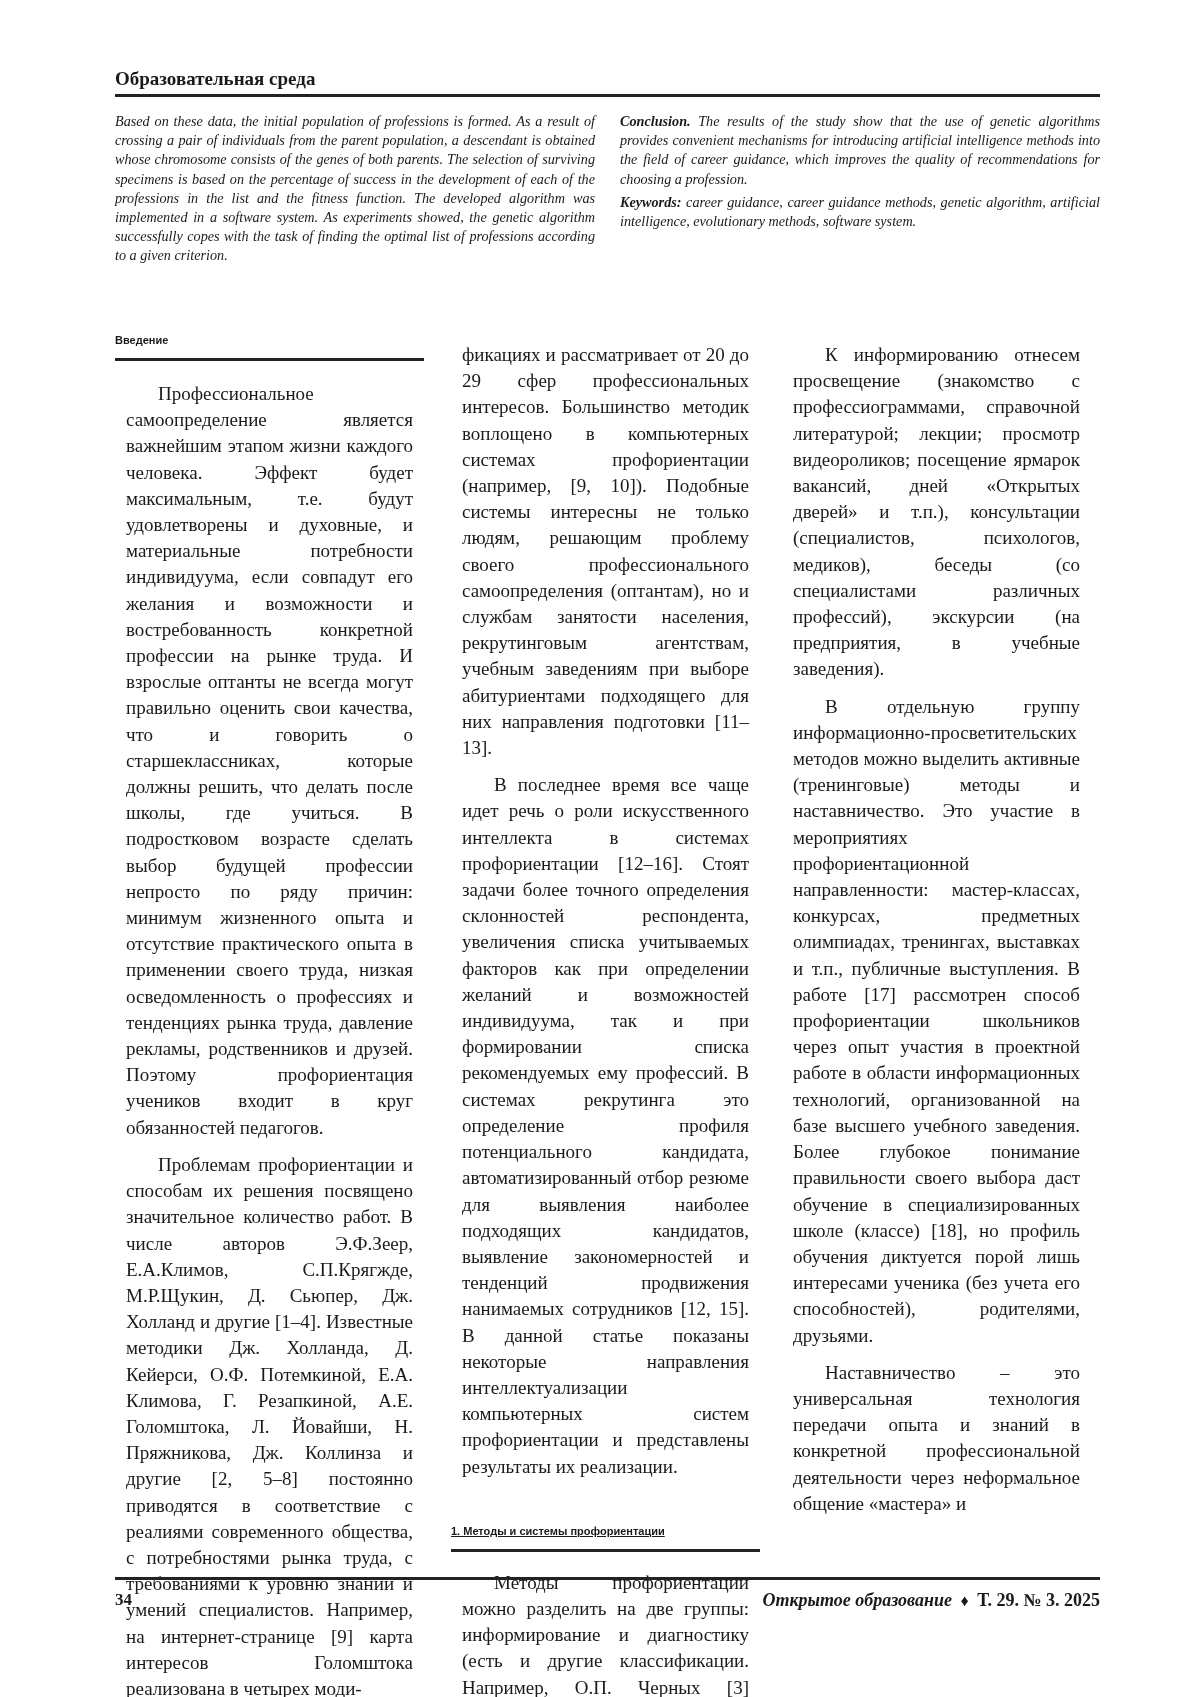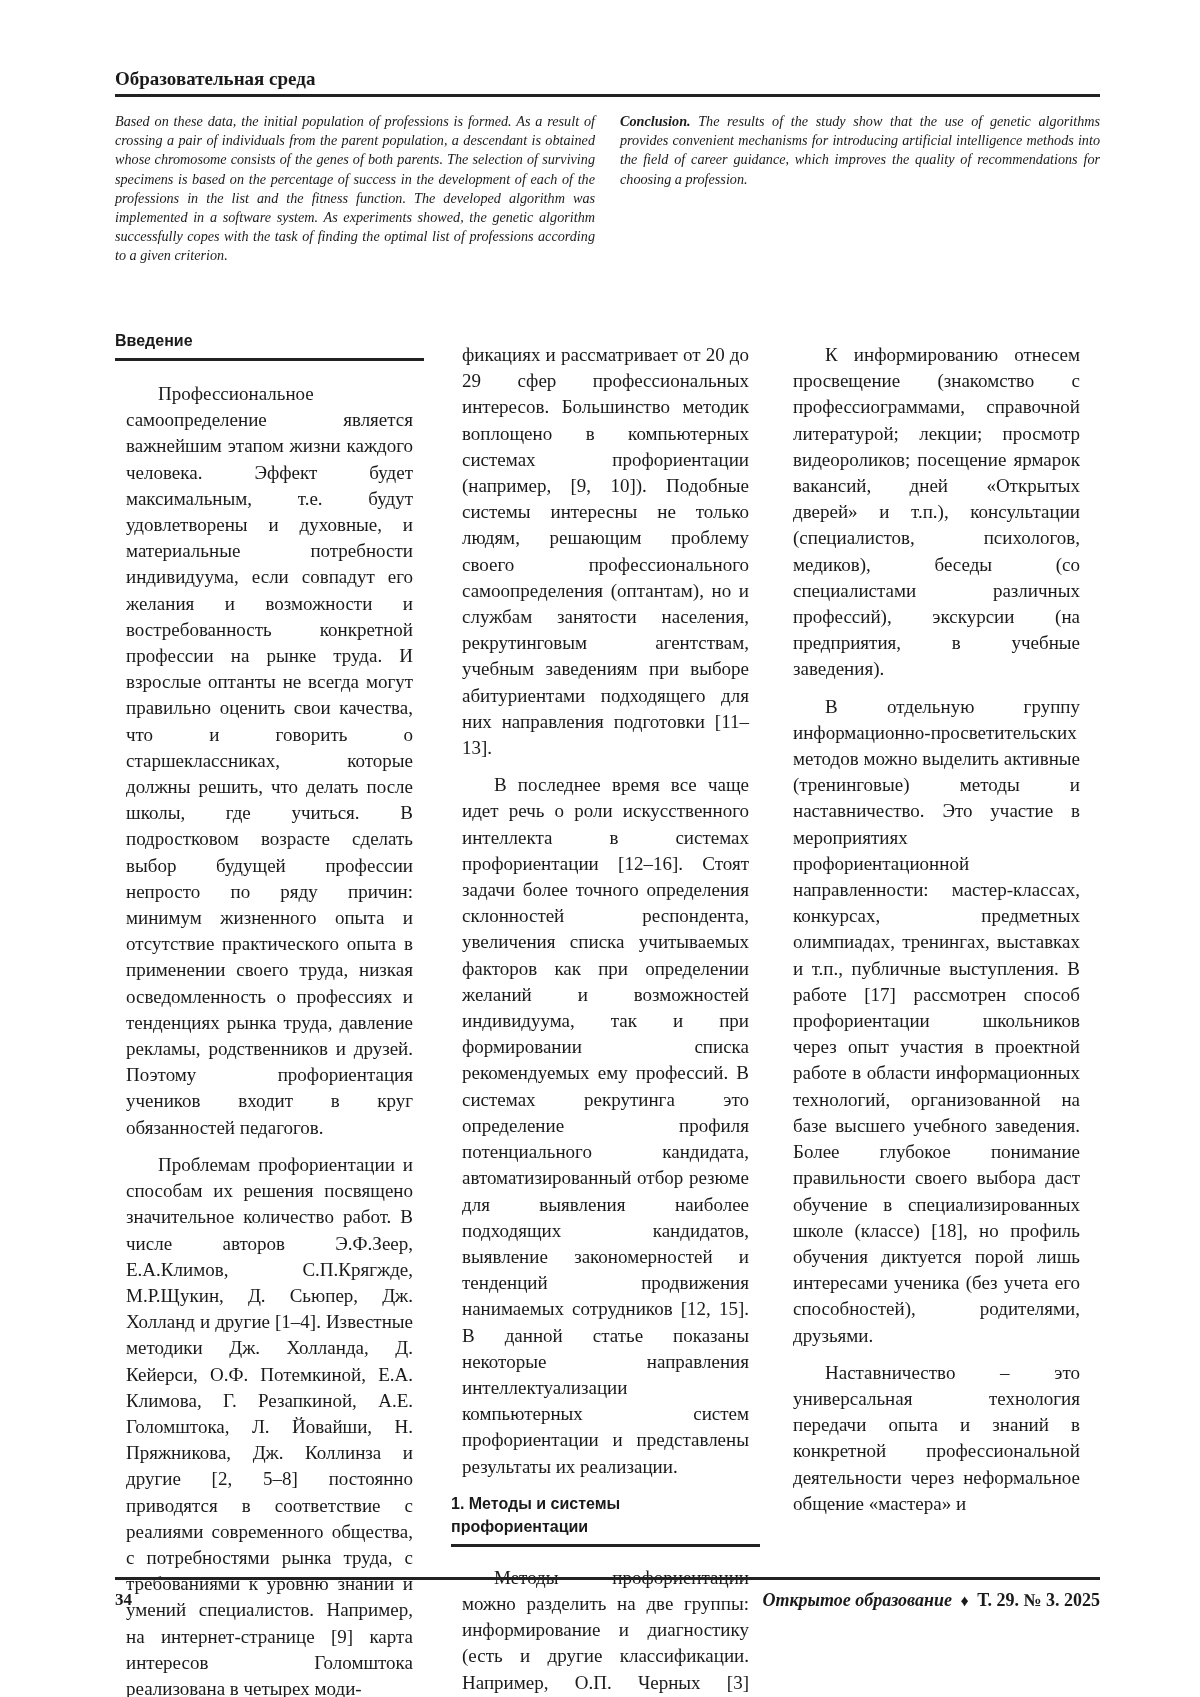--- a/index.html
+++ b/index.html
@@ -30,26 +30,26 @@
     hyphens: manual;
   }
   .col1 { left: 115px; }
   .col2 { left: 451px; }
   .col3 { left: 782px; }
   .col p { margin: 11px; text-indent: 32px; }
   .col p.noindent { text-indent: 0; }
 
   .section-head {
     font-family: "Liberation Sans", "DejaVu Sans", sans-serif; font-weight: bold;
-    font-size: 16px; line-height: 23px; text-align: left;
+    font-size: 11px; line-height: 23px; text-align: left;
     padding-bottom: 6px; border-bottom: 3px solid #222;
     margin-bottom: 18px;
   }
   .col1 .section-head { margin-top: 0; }
-  .col2 .section-head { margin-top: 12px; }
+  .col2 .section-head { margin-top: 40px; text-decoration: underline; }
   .col1 .intro-head { position: relative; top: -2px; }
 
   .footer-rule {
     position: absolute; left: 115px; top: 1577px; width: 985px;
     border-top: 3px solid #222;
   }
   .page-number {
     position: absolute; left: 115px; top: 1590px;
     font-family: "Liberation Serif", serif; font-weight: bold; font-size: 17px;
   }
@@ -65,20 +65,21 @@
 <body>
 
 <div class="running-head">Образовательная среда</div>
 
 <div class="abstract-col abs-left">
   <p>Based on these data, the initial population of professions is formed. As a result of crossing a pair of individuals from the parent population, a descendant is obtained whose chromosome consists of the genes of both parents. The selection of surviving specimens is based on the percentage of success in the development of each of the professions in the list and the fitness function. The developed algorithm was implemented in a software system. As experiments showed, the genetic algorithm successfully copes with the task of finding the optimal list of professions according to a given criterion.</p>
 </div>
 
 <div class="abstract-col abs-right">
   <p><b>Conclusion.</b><span> The results of the study show that the use of genetic algorithms provides convenient mechanisms for introducing artificial intelligence methods into the field of career guidance, which improves the quality of recommendations for choosing a profession.</span></p>
+  <p><b>Keywords:</b><span> career guidance, career guidance methods, genetic algorithm, artificial intelligence, evolutionary methods, software system.</span></p>
 </div>
 
 <div class="col col1">
   <div class="section-head intro-head">Введение</div>
   <p>Профессиональное самоопределение является важнейшим этапом жизни каждого человека. Эффект будет максимальным, т.е. будут удовлетворены и духовные, и материальные потребности индивидуума, если совпадут его желания и возможности и востребованность конкретной профессии на рынке труда. И взрослые оптанты не всегда могут правильно оценить свои качества, что и говорить о старшеклассниках, которые должны решить, что делать после школы, где учиться. В подростковом возрасте сделать выбор будущей профессии непросто по ряду причин: минимум жизненного опыта и отсутствие практического опыта в применении своего труда, низкая осведомленность о профессиях и тенденциях рынка труда, давление рекламы, родственников и друзей. Поэтому профориентация учеников входит в круг обязанностей педагогов.</p>
   <p>Проблемам профориентации и способам их решения посвящено значительное количество работ. В числе авторов Э.Ф.Зеер, Е.А.Климов, С.П.Крягжде, М.Р.Щукин, Д. Сьюпер, Дж. Холланд и другие [1–4]. Известные методики Дж. Холланда, Д. Кейерси, О.Ф. Потемкиной, Е.А. Климова, Г. Резапкиной, А.Е. Голомштока, Л. Йовайши, Н. Пряжникова, Дж. Коллинза и другие [2, 5–8] постоянно приводятся в соответствие с реалиями современного общества, с потребностями рынка труда, с требованиями к уровню знаний и умений специалистов. Например, на интернет-странице [9] карта интересов Голомштока реализована в четырех моди-</p>
 </div>
 
 <div class="col col2">
   <p class="noindent">фикациях и рассматривает от 20 до 29 сфер профессиональных интересов. Большинство методик воплощено в компьютерных системах профориентации (например, [9, 10]). Подобные системы интересны не только людям, решающим проблему своего профессионального самоопределения (оптантам), но и службам занятости населения, рекрутинговым агентствам, учебным заведениям при выборе абитуриентами подходящего для них направления подготовки [11–13].</p>

